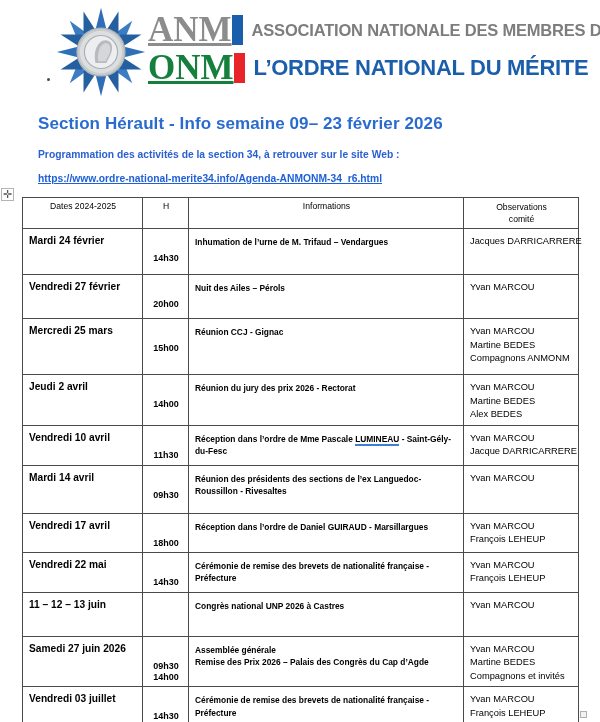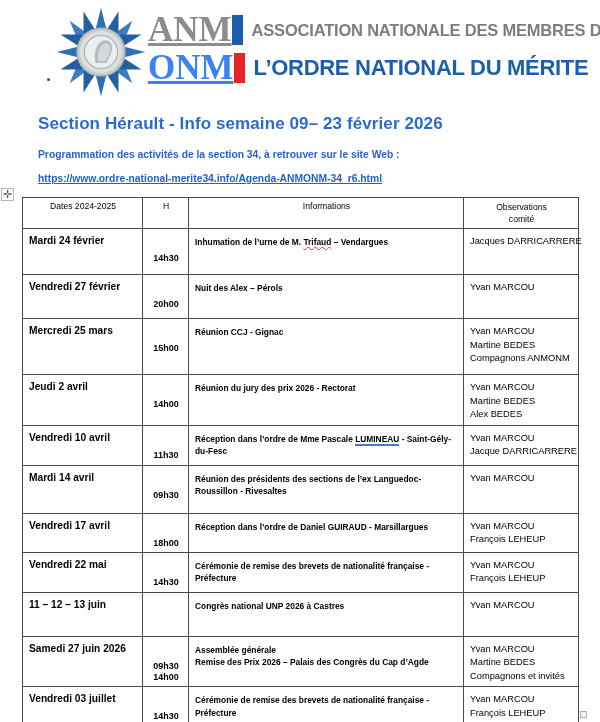--- a/index.html
+++ b/index.html
@@ -42,21 +42,21 @@
   .logo-acronym {
     font-family: "Liberation Serif", serif;
     font-size: 35px;
     font-weight: bold;
     letter-spacing: 0px;
     line-height: 34px;
     width: 96px;
     text-decoration: underline;
   }
   .logo-acronym.anm { color: #8c8c8c; }
-  .logo-acronym.onm { color: #3b82f6; }
+  .logo-acronym.onm { color: #15803d; }
   .logo-bar {
     width: 11px;
     height: 30px;
     margin-right: 9px;
     flex: none;
   }
   .logo-bar.blue { background: #1b5eac; }
   .logo-bar.red  { background: #e8232a; }
   .logo-line1 {
     font-family: "Liberation Sans", sans-serif;
@@ -205,21 +205,20 @@
     color: #000;
     padding-top: 6px;
     line-height: 13.5px;
     white-space: nowrap;
   }
   .obs-line { display: block; }
   .info-line { display: block; }
   .h-line { display: block; }
 
   .misspell {
-    text-decoration: underline;
     text-decoration-style: wavy;
     text-decoration-color: #e03a34;
     text-decoration-thickness: 1px;
   }
   .smartlink {
     border-bottom: 2px solid #3d7fd4;
     padding-bottom: 0px;
   }
 </style>
 </head>
@@ -316,21 +315,21 @@
         <td class="cell-obs">
           <span class="obs-line">Jacques DARRICARRERE</span>
         </td>
       </tr>
       <tr style="height: 44px;">
         <td class="cell-date">Vendredi 27 février</td>
         <td class="cell-h">
           <span class="h-line">20h00</span>
         </td>
         <td class="cell-info">
-          <span class="info-line">Nuit des Alex – Pérols</span>
+          <span class="info-line">Nuit des Ailes – Pérols</span>
         </td>
         <td class="cell-obs">
           <span class="obs-line">Yvan MARCOU</span>
         </td>
       </tr>
       <tr style="height: 56px;">
         <td class="cell-date">Mercredi 25 mars</td>
         <td class="cell-h">
           <span class="h-line">15h00</span>
         </td>

